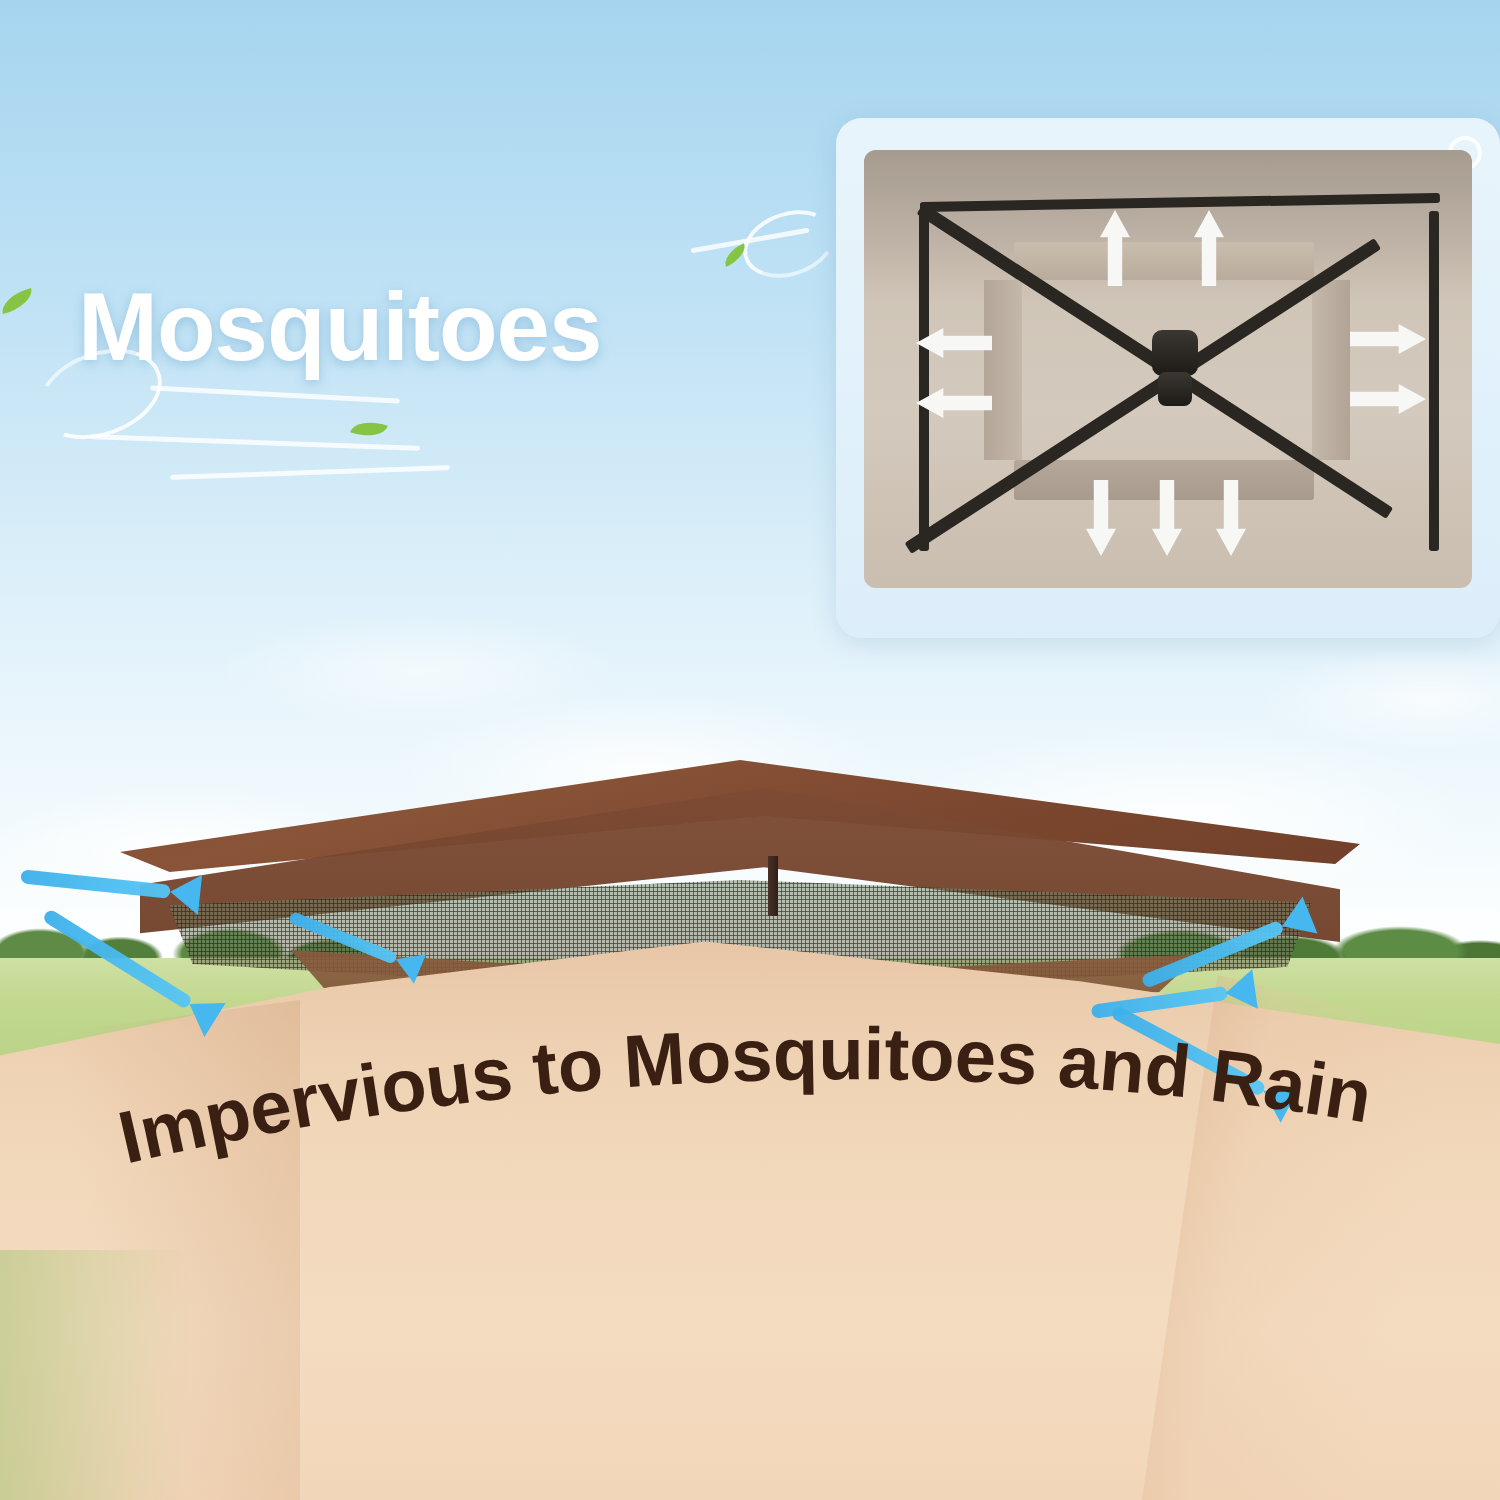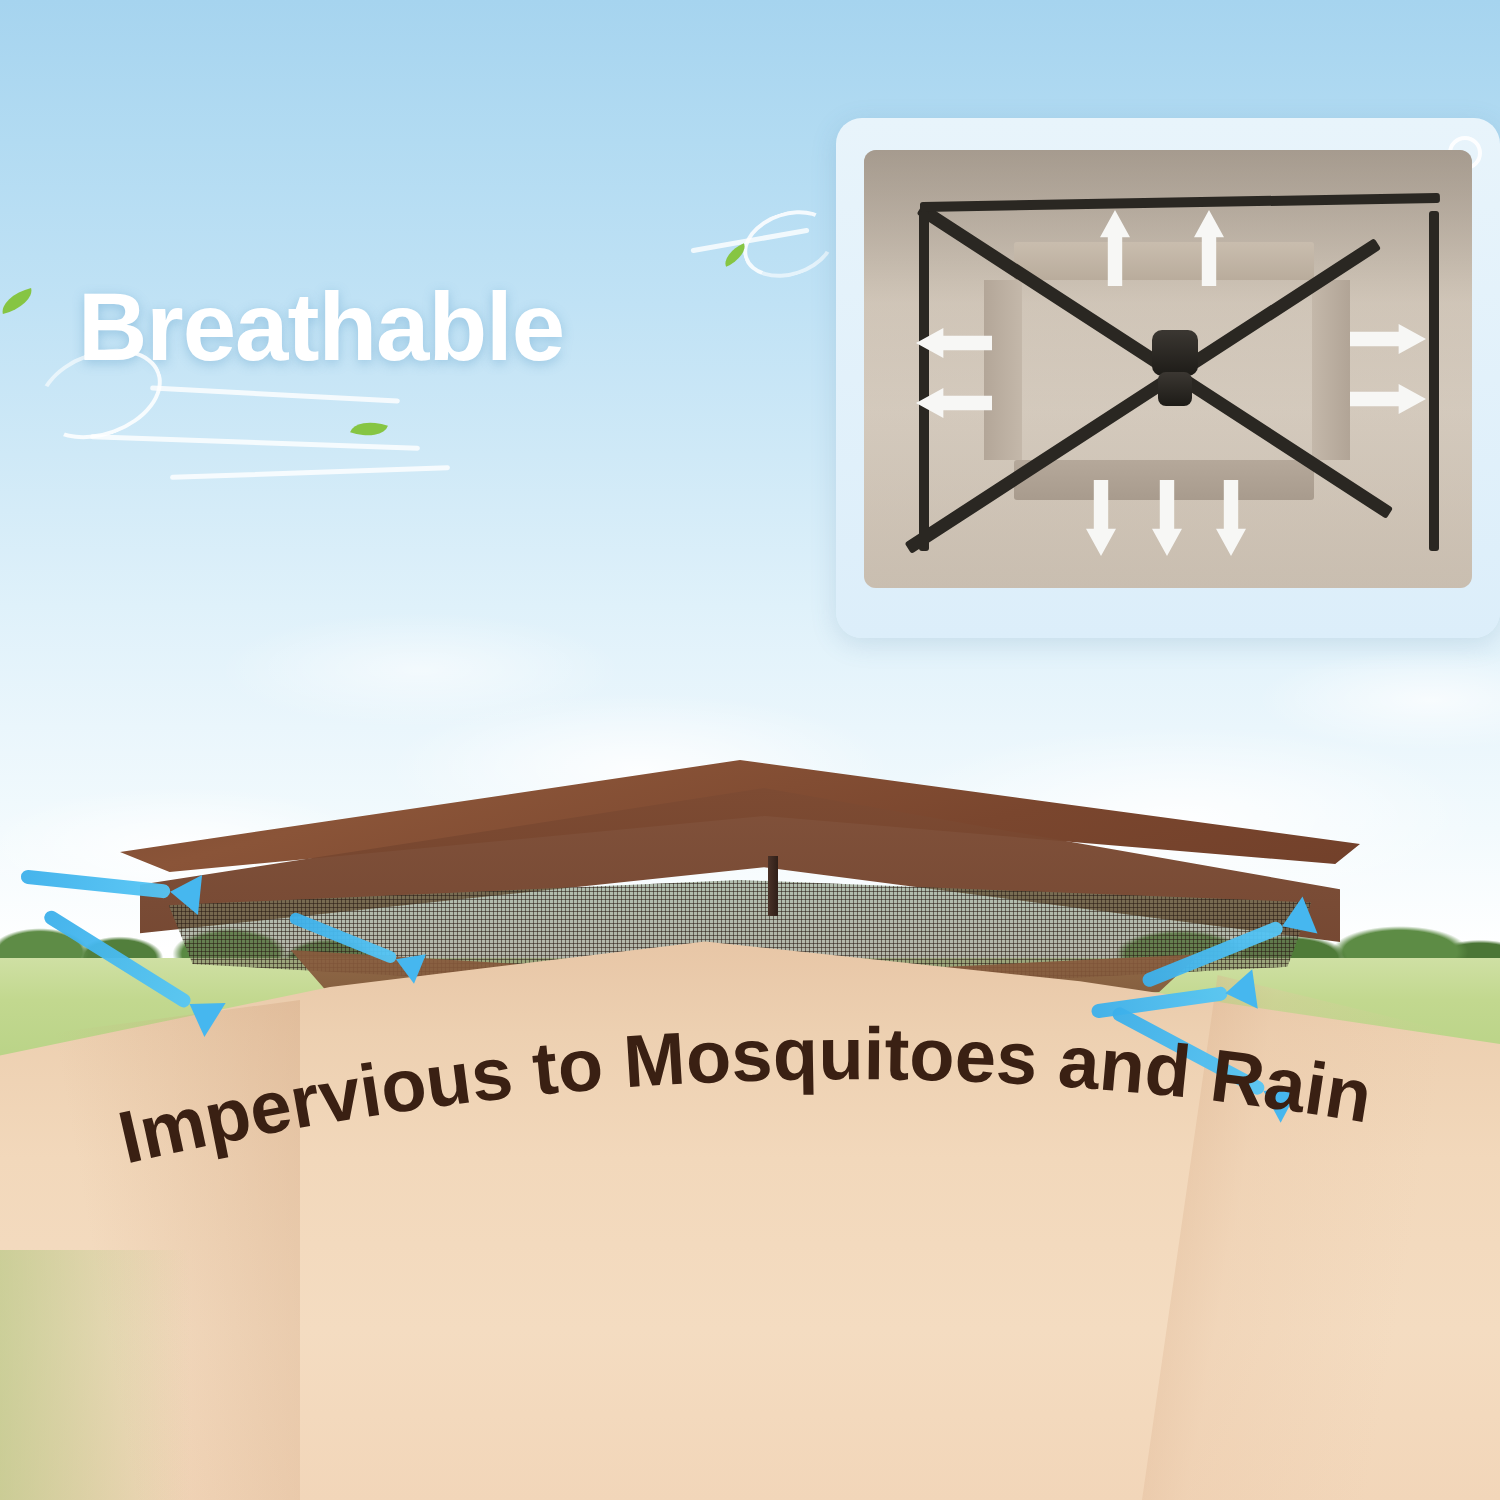--- a/index.html
+++ b/index.html
@@ -308,21 +308,21 @@
   </div>
   <div class="arrow" style="left:1255px; top:970px; width:165px; height:38px; transform: rotate(-8deg) scaleX(-1);">
     <div class="shaft" style="left:28px; width:137px;"></div>
     <div class="head" style="left:0px;"></div>
   </div>
   <div class="arrow" style="left:1290px; top:1085px; width:200px; height:40px; transform: rotate(28deg) scaleX(-1);">
     <div class="shaft" style="left:30px; width:170px;"></div>
     <div class="head" style="left:0px;"></div>
   </div>
 
-  <div class="headline">Breathable</div>
+  <div class="headline">Mosquitoes</div>
 
   <div class="swirl" style="left:742px; top:212px; width:86px; height:56px; transform: rotate(-18deg);"></div>
   <div class="swirl" style="left:36px; top:352px; width:120px; height:76px; transform: rotate(160deg);"></div>
   <div class="windline" style="left:150px; top:392px; width:250px; transform: rotate(3deg);"></div>
   <div class="windline" style="left:90px; top:440px; width:330px; transform: rotate(2deg);"></div>
   <div class="windline" style="left:170px; top:470px; width:280px; transform: rotate(-2deg);"></div>
   <div class="windline" style="left:690px; top:238px; width:120px; transform: rotate(-10deg);"></div>
   <div class="leaf" style="left:0px; top:292px; transform: rotate(-15deg);"></div>
   <div class="leaf" style="left:352px; top:420px; transform: rotate(18deg);"></div>
   <div class="leaf" style="left:722px; top:248px; width:26px; height:14px; transform: rotate(-25deg);"></div>

